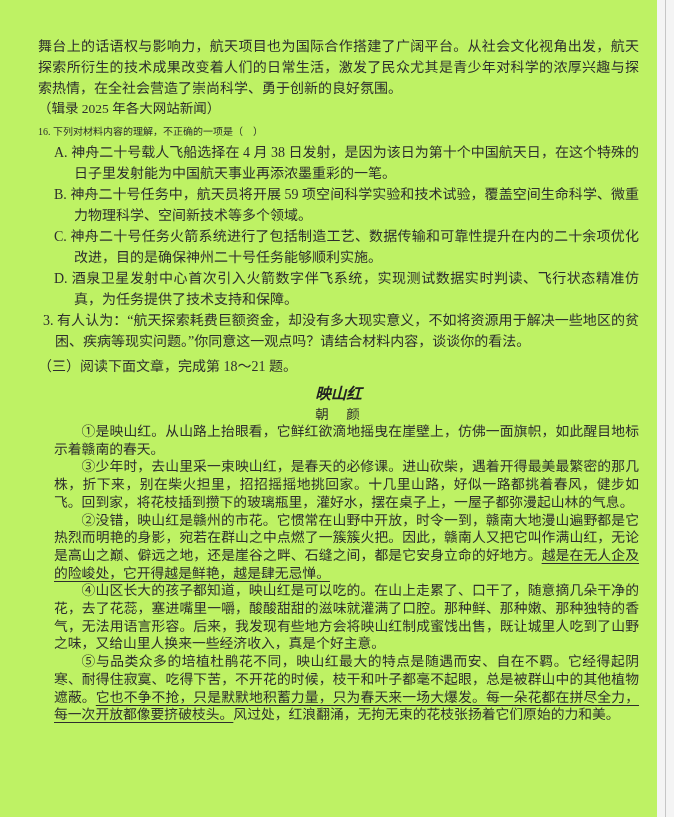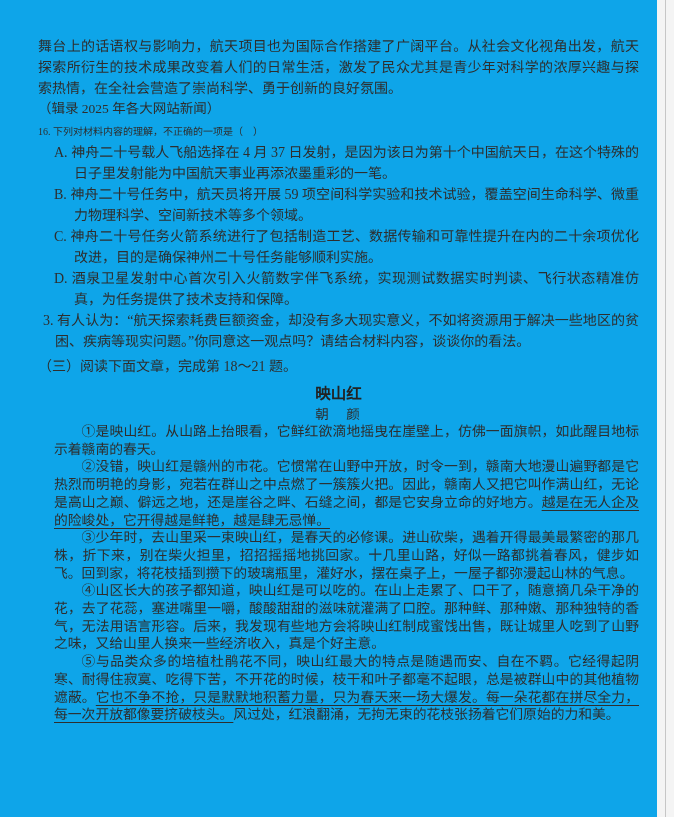--- a/index.html
+++ b/index.html
@@ -6,21 +6,21 @@
   body {
     width: 674px; height: 817px;
     background: #f4f4f4;
     overflow: hidden;
     font-family: "Liberation Serif", serif;
   }
   .page {
     position: relative;
     box-sizing: border-box;
     width: 666px; height: 817px;
-    background: #0ea5e9;
+    background: #bef264;
     border-right: 1px solid #c6c6c6;
     padding: 36px 26px 0 38px;
     color: #2e2e2e;
   }
   p { margin: 0; }
   .intro {
     font-size: 14px; line-height: 21px;
     text-align: justify;
   }
   .attribution {
@@ -45,20 +45,21 @@
     margin-top: 4px;
     font-size: 14px; line-height: 21px;
   }
   .essay-title {
     margin-top: 7px;
     text-align: center;
     font-family: "Liberation Sans", sans-serif;
     font-weight: 700;
     font-size: 15.5px; line-height: 19px;
     color: #222;
+    font-style: italic;
   }
   .essay-author {
     margin-top: 3px; 
     text-align: center;
     font-size: 13.5px; line-height: 17px;
     letter-spacing: 2px;
   }
   .essay-par {
     font-size: 13.8px; line-height: 17.7px;
     text-align: justify;
@@ -81,35 +82,35 @@
 <body>
 
 <div class="page">
 
   <p class="intro">舞台上的话语权与影响力，航天项目也为国际合作搭建了广阔平台。从社会文化视角出发，航天探索所衍生的技术成果改变着人们的日常生活，激发了民众尤其是青少年对科学的浓厚兴趣与探索热情，在全社会营造了崇尚科学、勇于创新的良好氛围。</p>
   <p class="attribution">（辑录 2025 年各大网站新闻）</p>
 
   <p class="q-stem">16. 下列对材料内容的理解，不正确的一项是（　）</p>
 
   <div>
-      <p class="option"><span>A.</span>&nbsp;<span>神舟二十号载人飞船选择在 4 月 37 日发射，是因为该日为第十个中国航天日，在这个特殊的日子里发射能为中国航天事业再添浓墨重彩的一笔。</span></p>
+      <p class="option"><span>A.</span>&nbsp;<span>神舟二十号载人飞船选择在 4 月 38 日发射，是因为该日为第十个中国航天日，在这个特殊的日子里发射能为中国航天事业再添浓墨重彩的一笔。</span></p>
       <p class="option"><span>B.</span>&nbsp;<span>神舟二十号任务中，航天员将开展 59 项空间科学实验和技术试验，覆盖空间生命科学、微重力物理科学、空间新技术等多个领域。</span></p>
       <p class="option"><span>C.</span>&nbsp;<span>神舟二十号任务火箭系统进行了包括制造工艺、数据传输和可靠性提升在内的二十余项优化改进，目的是确保神州二十号任务能够顺利实施。</span></p>
       <p class="option"><span>D.</span>&nbsp;<span>酒泉卫星发射中心首次引入火箭数字伴飞系统，实现测试数据实时判读、飞行状态精准仿真，为任务提供了技术支持和保障。</span></p>
     </div>
 
   <p class="q17">3. 有人认为：“航天探索耗费巨额资金，却没有多大现实意义，不如将资源用于解决一些地区的贫困、疾病等现实问题。”你同意这一观点吗？请结合材料内容，谈谈你的看法。</p>
 
   <p class="section-heading">（三）阅读下面文章，完成第 18～21 题。</p>
 
   <p class="essay-title">映山红</p>
   <p class="essay-author">朝　颜</p>
 
   <div>
       <p class="essay-par"><span class="">①是映山红。从山路上抬眼看，它鲜红欲滴地摇曳在崖壁上，仿佛一面旗帜，如此醒目地标示着赣南的春天。</span></p>
+      <p class="essay-par"><span class="">③少年时，去山里采一束映山红，是春天的必修课。进山砍柴，遇着开得最美最繁密的那几株，折下来，别在柴火担里，招招摇摇地挑回家。十几里山路，好似一路都挑着春风，健步如飞。回到家，将花枝插到攒下的玻璃瓶里，灌好水，摆在桌子上，一屋子都弥漫起山林的气息。</span></p>
       <p class="essay-par"><span class="">②没错，映山红是赣州的市花。它惯常在山野中开放，时令一到，赣南大地漫山遍野都是它热烈而明艳的身影，宛若在群山之中点燃了一簇簇火把。因此，赣南人又把它叫作满山红，无论是高山之巅、僻远之地，还是崖谷之畔、石缝之间，都是它安身立命的好地方。</span><span class="underline">越是在无人企及的险峻处，它开得越是鲜艳，越是肆无忌惮。</span></p>
-      <p class="essay-par"><span class="">③少年时，去山里采一束映山红，是春天的必修课。进山砍柴，遇着开得最美最繁密的那几株，折下来，别在柴火担里，招招摇摇地挑回家。十几里山路，好似一路都挑着春风，健步如飞。回到家，将花枝插到攒下的玻璃瓶里，灌好水，摆在桌子上，一屋子都弥漫起山林的气息。</span></p>
       <p class="essay-par"><span class="">④山区长大的孩子都知道，映山红是可以吃的。在山上走累了、口干了，随意摘几朵干净的花，去了花蕊，塞进嘴里一嚼，酸酸甜甜的滋味就灌满了口腔。那种鲜、那种嫩、那种独特的香气，无法用语言形容。后来，我发现有些地方会将映山红制成蜜饯出售，既让城里人吃到了山野之味，又给山里人换来一些经济收入，真是个好主意。</span></p>
       <p class="essay-par"><span class="">⑤与品类众多的培植杜鹃花不同，映山红最大的特点是随遇而安、自在不羁。它经得起阴寒、耐得住寂寞、吃得下苦，不开花的时候，枝干和叶子都毫不起眼，总是被群山中的其他植物遮蔽。</span><span class="underline">它也不争不抢，只是默默地积蓄力量，只为春天来一场大爆发。每一朵花都在拼尽全力，每一次开放都像要挤破枝头。</span><span class="">风过处，红浪翻涌，无拘无束的花枝张扬着它们原始的力和美。</span></p>
     </div>
 
   <div class="page-edge"></div>
 </div>
 
 </body></html>

